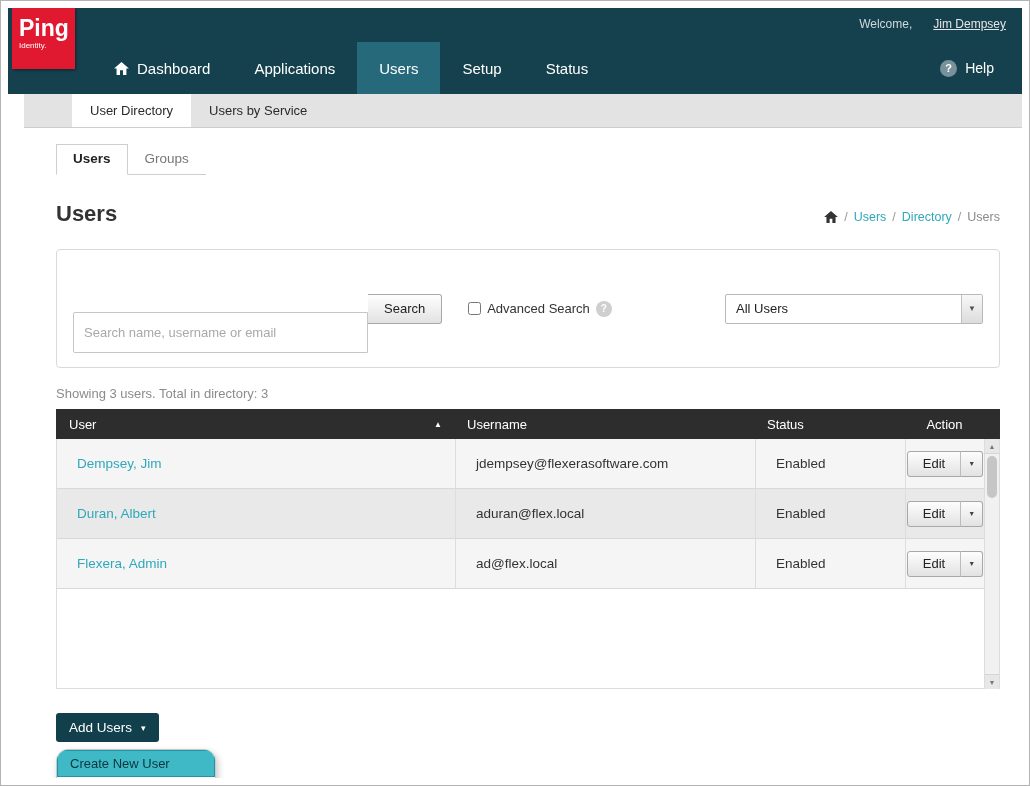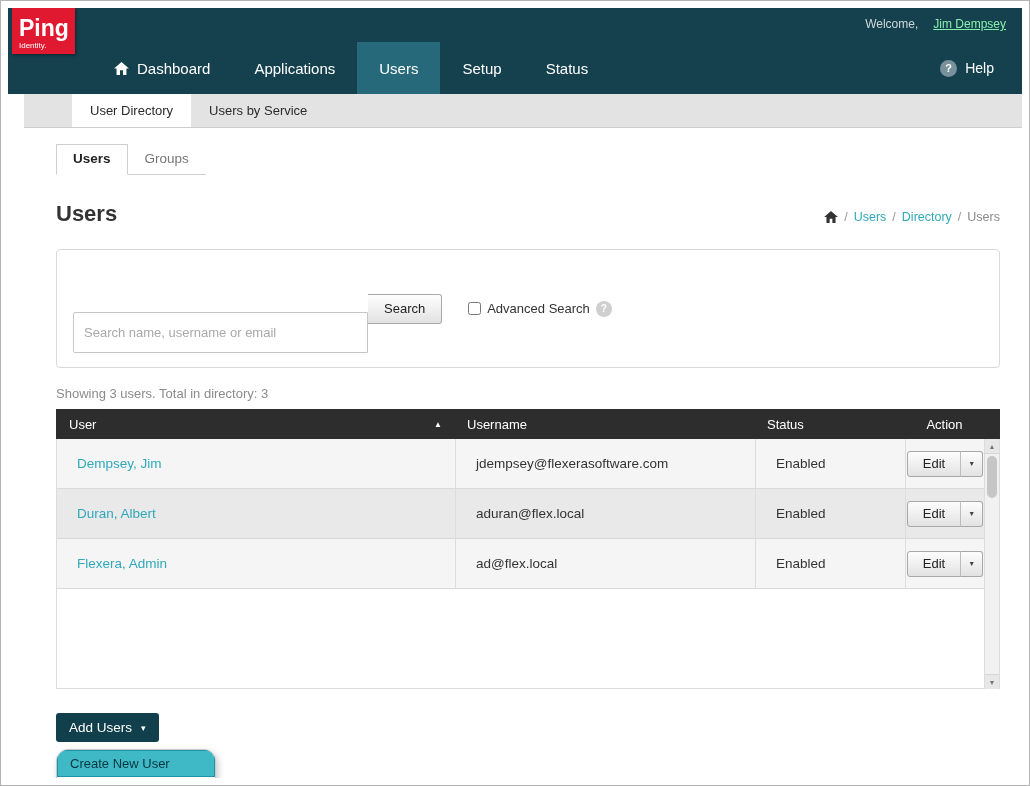--- a/index.html
+++ b/index.html
@@ -2,25 +2,25 @@
 <html><head>
 <meta charset="utf-8">
 <style>
   * { margin:0; padding:0; box-sizing:border-box; }
   body { background:#fff; font-family:"Liberation Sans", sans-serif; }
   .window { width:1030px; height:786px; border:1px solid #b3b3b3; padding:7px; background:#fff; }
   .app { width:100%; height:100%; display:flex; flex-direction:column; overflow:hidden; }
 
   
   .topbar { position:relative; background:#15414e; height:86px; flex:none; color:#fff; }
-  .logo { position:absolute; left:4px; top:0; width:63px; height:46px; background:#e01931; padding:8px 7px 8px 7px; box-shadow:1px 1px 3px rgba(0,0,0,.45); cursor:pointer; z-index:3; }
+  .logo { position:absolute; left:4px; top:0; width:63px; height:61px; background:#e01931; padding:8px 7px 8px 7px; box-shadow:1px 1px 3px rgba(0,0,0,.45); cursor:pointer; z-index:3; }
   .logo-main { font-size:23px; font-weight:bold; line-height:1.05; color:#fff; }
   .logo-sub { font-size:8px; color:#fff; margin-top:1px; }
-  .welcome-row { position:absolute; top:0; right:0; height:32px; display:flex; align-items:center; padding-right:16px; font-size:12px; color:#cfd8da; gap:15px; }
-  .welcome-user { color:#86efac; text-decoration:underline; cursor:pointer; }
+  .welcome-row { position:absolute; top:0; right:0; height:32px; display:flex; align-items:center; padding-right:16px; font-size:12px; color:#cfd8da; gap:21px; }
+  .welcome-user { color:#e5e5e5; text-decoration:underline; cursor:pointer; }
   .nav-row { position:absolute; bottom:0; left:0; right:0; height:52px; display:flex; align-items:stretch; padding-left:84px; }
   .nav-item { display:flex; align-items:center; gap:8px; padding:0 22px; font-size:15px; color:#fff; cursor:pointer; }
   .nav-item.active { background:#26697a; }
   .help { margin-left:auto; display:flex; align-items:center; gap:8px; padding:0 28px; font-size:14px; cursor:pointer; }
   .help-circle { width:17px; height:17px; border-radius:50%; background:#78919a; color:#fff; font-size:11px; font-weight:bold; display:inline-flex; align-items:center; justify-content:center; }
 
   
   .subtab-bar { height:34px; background:#e3e3e3; border-bottom:1px solid #cdcdcd; display:flex; padding-left:48px; flex:none;margin-left:16px; }
   .subtab { display:flex; align-items:center; padding:0 18px; font-size:13px; color:#2b2b2b; cursor:pointer; }
   .subtab.active { background:#fff; }
@@ -154,20 +154,24 @@
       </div>
 
       <div class="search-panel">
         <input class="search-input" type="text" placeholder="Search name, username or email" style="">
         <button class="search-btn">Search</button>
         <label class="adv">
           <input type="checkbox" style="">
           <span>Advanced Search</span>
         </label>
         <span class="q-circle">?</span>
+        <div class="select">
+          <span>All Users</span>
+          <span class="select-arrow">▼</span>
+        </div>
       </div>
 
       <div class="summary">Showing 3 users. Total in directory: 3</div>
 
       <div class="table">
         <div class="thead">
           <div class="th th-user">
             <span>User</span>
             <span class="sort">▲</span>
           </div>

